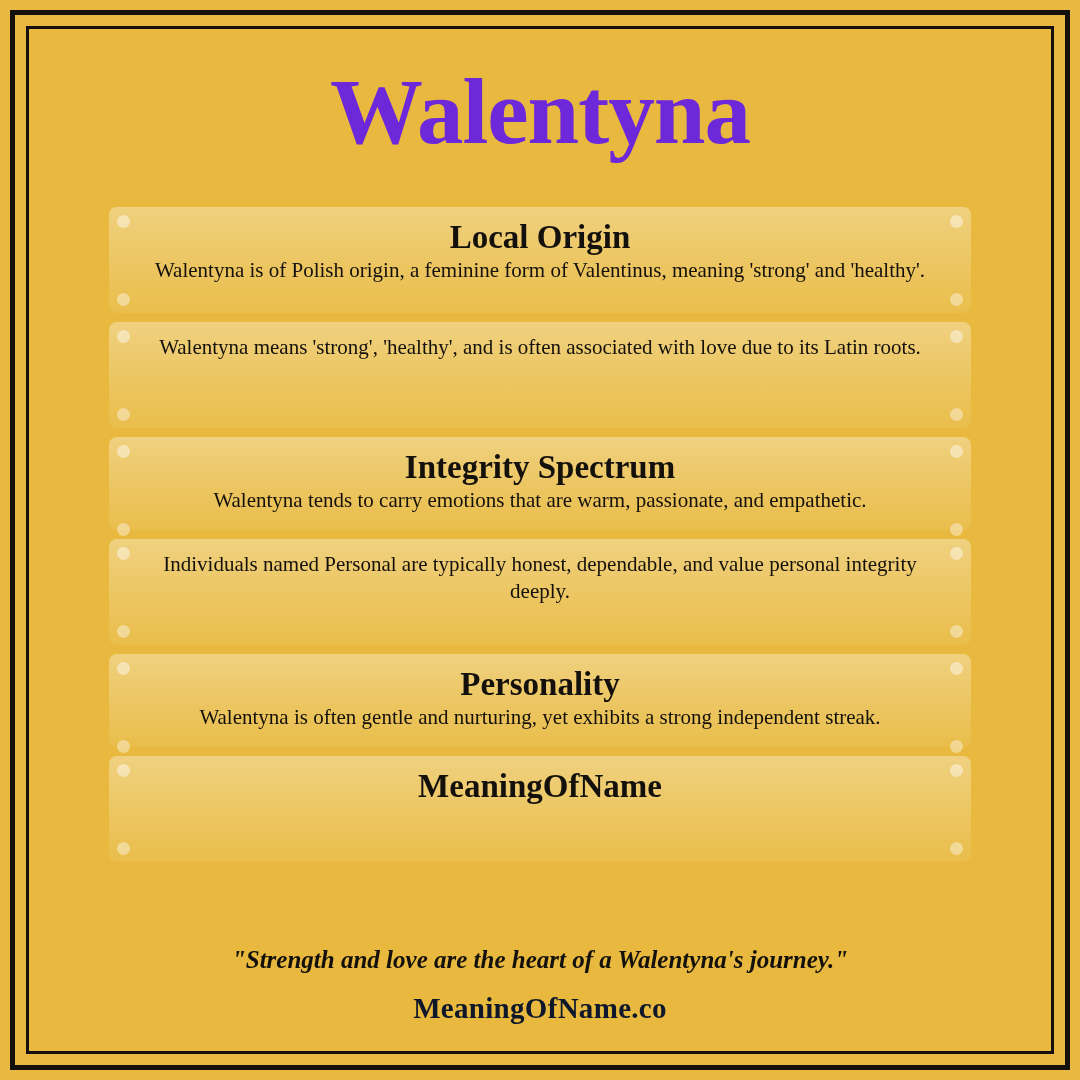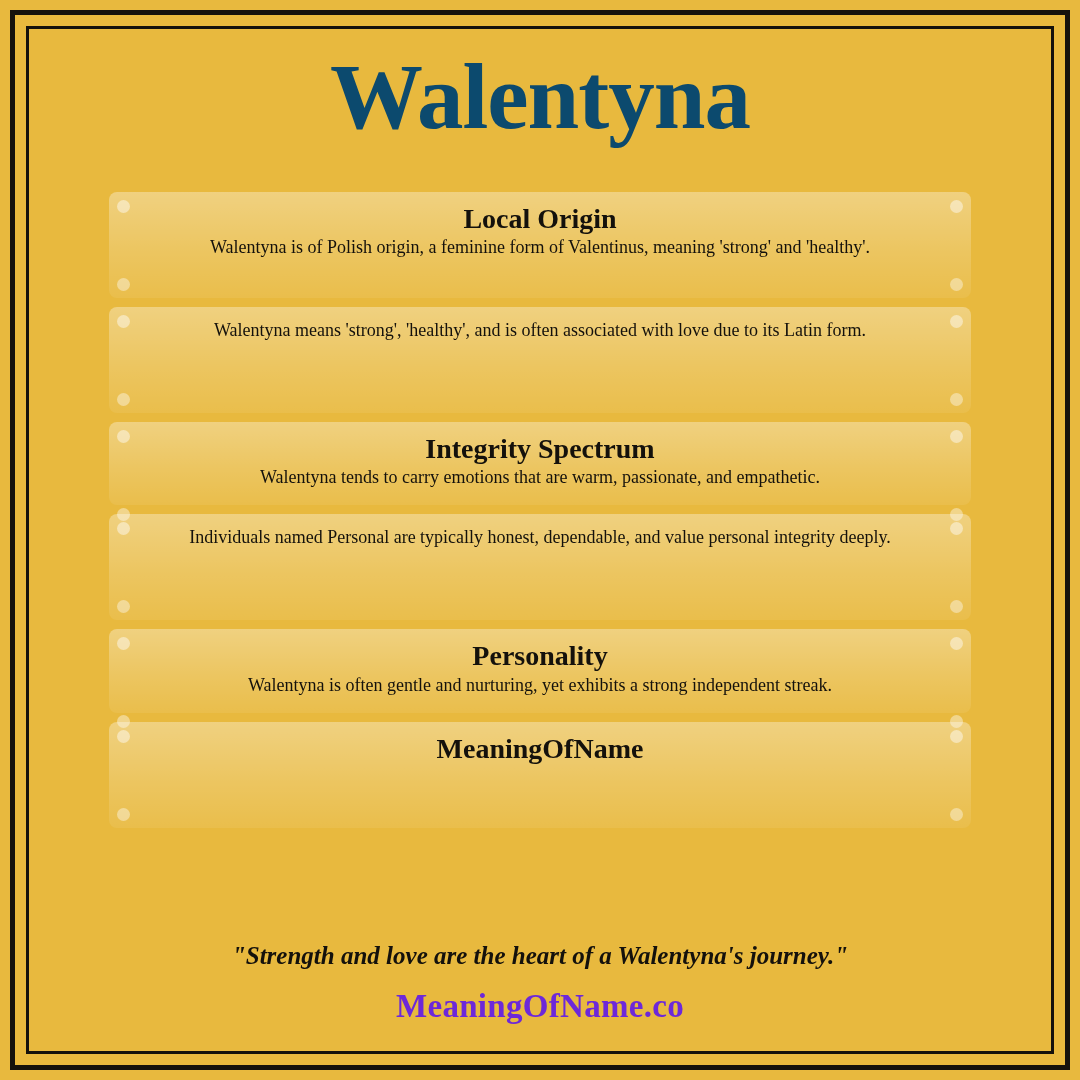--- a/index.html
+++ b/index.html
@@ -44,24 +44,24 @@
     left: 29px;
     top: 29px;
     right: 29px;
     bottom: 29px;
     box-sizing: border-box;
     display: flex;
     flex-direction: column;
     align-items: center;
   }
   .title {
-    margin-top: 19px;
+    margin-top: 34px;
     font-size: 93px;
     font-weight: bold;
-    color: #0c4a6e;
+    color: #6d28d9;
     letter-spacing: -1px;
     line-height: 1.05;
     text-align: center;
   }
   .cards {
     margin-top: 46px;
     width: 862px;
     display: flex;
     flex-direction: column;
   }
@@ -80,50 +80,50 @@
     content: "";
     position: absolute;
     width: 13px;
     height: 13px;
     border-radius: 50%;
     background: rgba(255,255,255,0.45);
   }
   .card::before { left: 8px; top: 8px; box-shadow: 0 78px 0 rgba(255,255,255,0.40); }
   .card::after  { right: 8px; top: 8px; box-shadow: 0 78px 0 rgba(255,255,255,0.40); }
   .card-title {
-    font-size: 28px;
+    font-size: 33px;
     font-weight: bold;
     line-height: 1.1;
     margin-bottom: 2px;
   }
   .card-text {
-    font-size: 18px;
+    font-size: 21px;
     line-height: 1.28;
     max-width: 800px;
     margin: 0 auto;
   }
   .card.h-tall { min-height: 106px; }
   .card.h-short { min-height: 80px; }
   .footer {
     margin-top: auto;
     width: 100%;
     text-align: center;
     padding-bottom: 26px;
   }
   .quote {
     font-size: 25px;
     font-style: italic;
     font-weight: bold;
     color: #14110c;
     margin-bottom: 18px;
   }
   .brand {
-    font-size: 33px;
+    font-size: 29px;
     font-weight: bold;
-    color: #6d28d9;
+    color: #0f172a;
     letter-spacing: 0.3px;
   }
 </style>
 </head>
 <body>
 
 <div class="poster">
   <div class="frame-outer"></div>
   <div class="frame-inner"></div>
 
@@ -132,21 +132,21 @@
     <div class="title">Walentyna</div>
 
     <div class="cards">
 
       <div class="card h-tall">
         <div class="card-title">Local Origin</div>
         <div class="card-text">Walentyna is of Polish origin, a feminine form of Valentinus, meaning 'strong' and 'healthy'.</div>
       </div>
 
       <div class="card h-tall">
-        <div class="card-text">Walentyna means 'strong', 'healthy', and is often associated with love due to its Latin form.</div>
+        <div class="card-text">Walentyna means 'strong', 'healthy', and is often associated with love due to its Latin roots.</div>
       </div>
 
       <div class="card h-short">
         <div class="card-title">Integrity Spectrum</div>
         <div class="card-text">Walentyna tends to carry emotions that are warm, passionate, and empathetic.</div>
       </div>
 
       <div class="card h-tall">
         <div class="card-text">Individuals named Personal are typically honest, dependable, and value personal integrity deeply.</div>
       </div>

